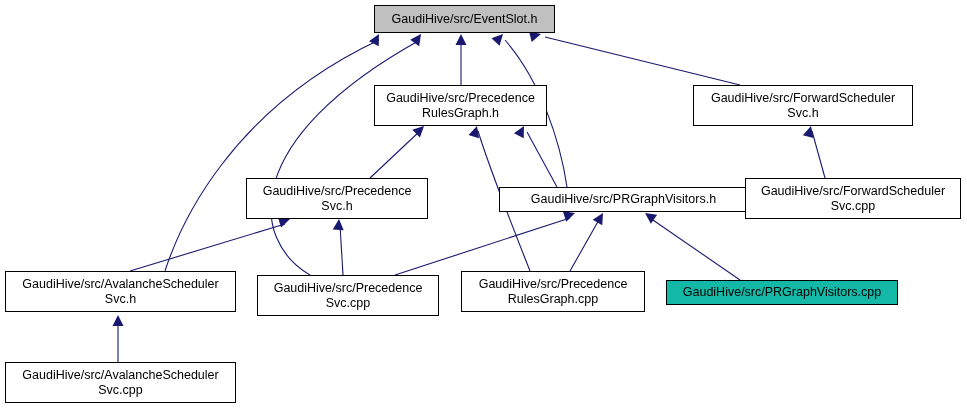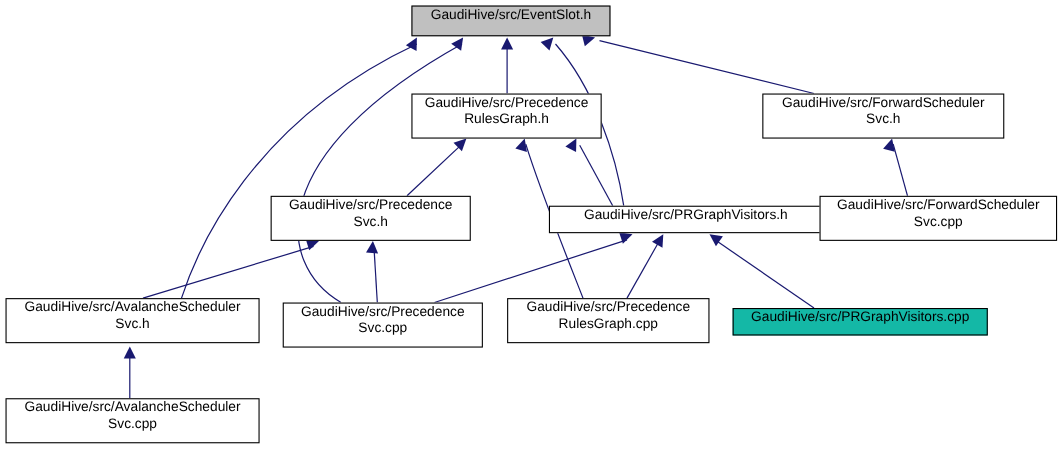--- a/index.html
+++ b/index.html
@@ -27,21 +27,21 @@
   .node {
     position: absolute;
     box-sizing: border-box;
     border: 1px solid #000000;
     background: #ffffff;
     color: #000000;
     font-size: 12.5px;
     line-height: 15px;
     text-align: center;
     display: flex;
-    align-items: flex-start;
+    align-items: center;
     justify-content: center;
     white-space: pre-line;
     letter-spacing: 0px;
     z-index: 2;
   }
   .node.root {
     background: #c0c0c0;
     border: 1px solid #000000;
   }
   .node-label {

